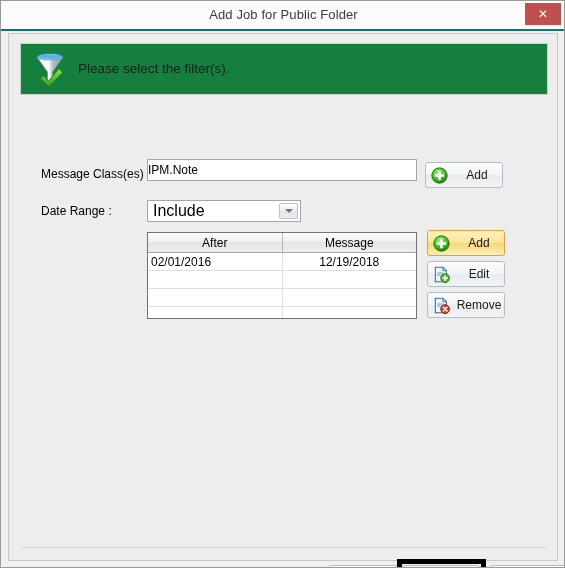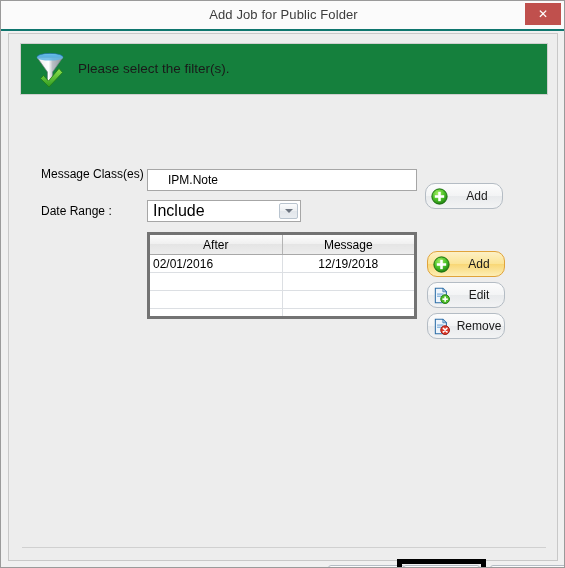--- a/index.html
+++ b/index.html
@@ -100,30 +100,30 @@
     font-size: 12px;
     color: #000000;
     white-space: nowrap;
   }
   .lbl-msgclass { left: 32px; top: 133px; }
   .lbl-daterange { left: 32px; top: 170px; }
 
   
   .text-input {
     position: absolute;
-    left: 138px; top: 135px;
+    left: 138px; top: 125px;
     width: 270px;
     height: 22px;
     box-sizing: border-box;
     background: #ffffff;
     border: 1px solid #a6a6a6;
     font-family: "Liberation Sans", sans-serif;
     font-size: 12px;
     color: #000000;
-    padding: 0 20px;
+    padding: 0 0;
     outline: none;
   }
 
   
   .combo {
     position: absolute;
     left: 138px; top: 166px;
     width: 154px;
     height: 22px;
     box-sizing: border-box;
@@ -161,21 +161,21 @@
   }
 
   
   .grid {
     position: absolute;
     left: 138px; top: 198px;
     width: 270px;
     height: 87px;
     box-sizing: border-box;
     background: #ffffff;
-    border: 3px solid #737373;
+    border: 1px solid #737373;
     overflow: hidden;
   }
   .grid table {
     border-collapse: collapse;
     width: 100%;
     table-layout: fixed;
   }
   .grid th {
     height: 19px;
     font-size: 12px;
@@ -201,28 +201,27 @@
   .cell-after { text-align: left; margin-top: 17px; }
   .cell-before { text-align: center; }
 
   
   .btn-std {
     position: absolute;
     box-sizing: border-box;
     width: 78px;
     height: 26px;
     border: 1px solid #b4bcc4;
-    border-radius: 10px;
+    border-radius: 3px;
     background: linear-gradient(to bottom, #fcfcfc 0%, #f3f4f5 48%, #e8eaec 49%, #f2f3f4 100%);
     font-size: 12px;
     color: #1a1a1a;
     cursor: pointer;
     padding: 0;
     font-family: "Liberation Sans", sans-serif;
-    margin-top: 21px;
   }
   .btn-std .btn-label {
     position: absolute;
     left: 28px; top: 0;
     width: 46px;
     height: 24px;
     line-height: 24px;
     text-align: center;
   }
   .btn-hover {

